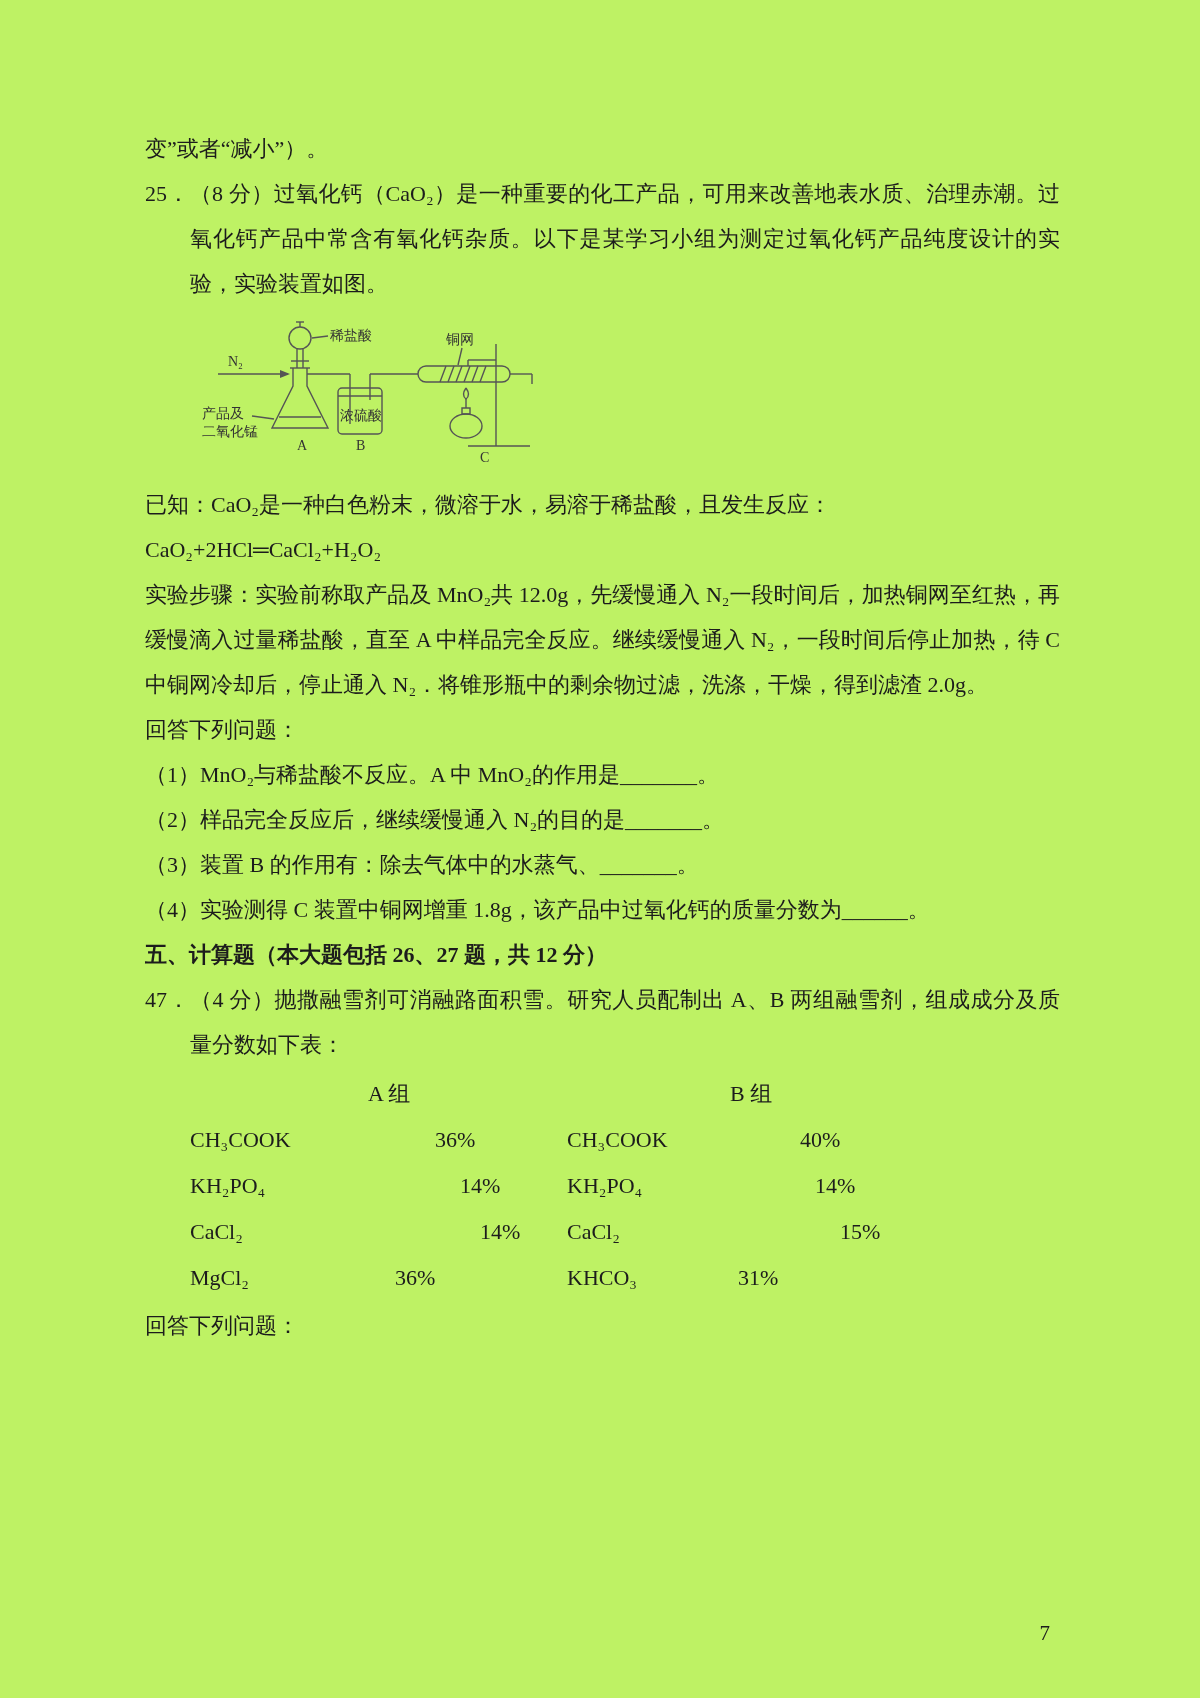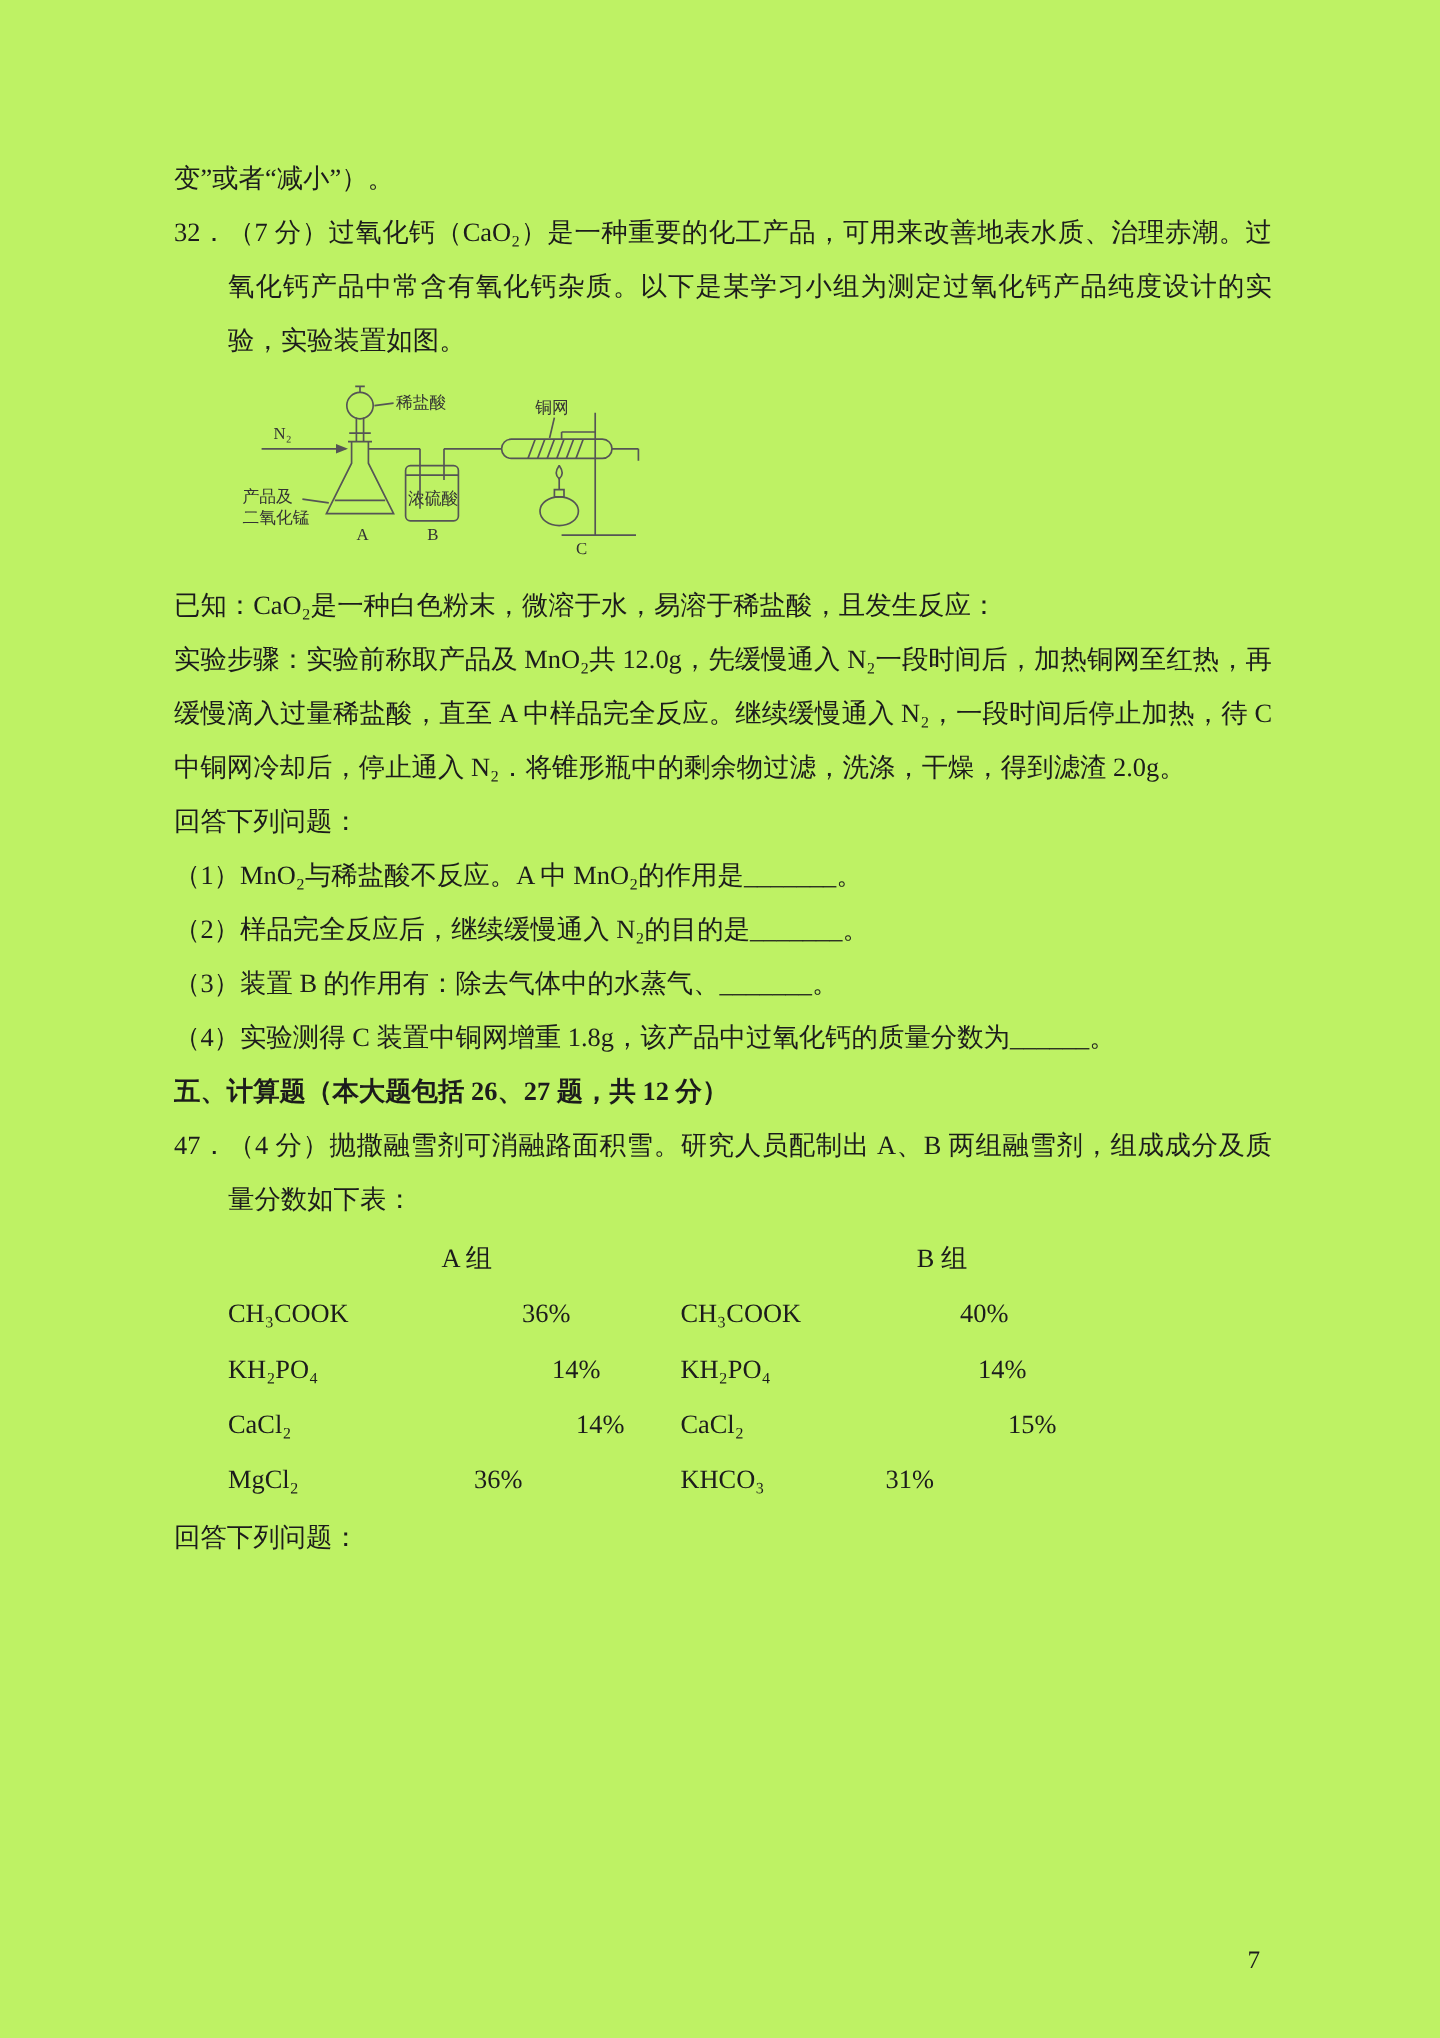--- a/index.html
+++ b/index.html
@@ -12,37 +12,37 @@
   .page p{margin:0;line-height:45px;text-align:justify;}
   .indent{margin-left:45px;}
   .hang{padding-left:45px;text-indent:-45px;}
   .section-head{font-weight:bold;margin-left:-27px;}
   .diagram{margin:10px 0 12px 55px;}
   .diagram svg text{font-family:"Liberation Serif","DejaVu Serif",serif;}
   .qtable{position:relative;margin-left:45px;height:232px;margin-top:4px;}
   .trow{position:relative;height:46px;}
   .trow span{position:absolute;top:0;line-height:46px;white-space:nowrap;}
   .h-a{left:178px;text-align:right;}
-  .h-b{left:574px;}
+  .h-b{left:540px;}
   .c-an{left:0;}
   .c-bn{left:377px;}
   .r0 .c-av{left:245px;} .r0 .c-bv{left:610px;}
   .r1 .c-av{left:270px;} .r1 .c-bv{left:625px;}
   .r2 .c-av{left:290px;} .r2 .c-bv{left:650px;}
   .r3 .c-av{left:205px;} .r3 .c-bv{left:548px;}
   .page-number{position:absolute;right:150px;bottom:52px;font-size:21px;}
 </style>
 </head>
 <body>
 
 <div class="page">
 
   <p class="indent">变”或者“减小”）。</p>
 
-  <p class="hang">32．（7 分）过氧化钙（CaO₂）是一种重要的化工产品，可用来改善地表水质、治理赤潮。过氧化钙产品中常含有氧化钙杂质。以下是某学习小组为测定过氧化钙产品纯度设计的实验，实验装置如图。</p>
+  <p class="hang">25．（8 分）过氧化钙（CaO₂）是一种重要的化工产品，可用来改善地表水质、治理赤潮。过氧化钙产品中常含有氧化钙杂质。以下是某学习小组为测定过氧化钙产品纯度设计的实验，实验装置如图。</p>
 
   <div class="diagram">
     <svg width="340" height="148" viewBox="0 0 340 148">
       <g stroke="#555" stroke-width="1.4" fill="none">
 
         <line x1="18" y1="58" x2="88" y2="58"></line>
         <path d="M80,54 L90,58 L80,62" fill="#555" stroke="none"></path>
 
         <circle cx="100" cy="22" r="11"></circle>
         <line x1="96" y1="6" x2="104" y2="6"></line>
@@ -90,20 +90,21 @@
         <text x="2" y="120">二氧化锰</text>
         <text x="140" y="104">浓硫酸</text>
         <text x="97" y="134">A</text>
         <text x="156" y="134">B</text>
         <text x="280" y="146">C</text>
       </g>
     </svg>
   </div>
 
   <p class="indent">已知：CaO₂是一种白色粉末，微溶于水，易溶于稀盐酸，且发生反应：</p>
+  <p class="indent">CaO₂+2HCl═CaCl₂+H₂O₂</p>
   <p class="indent">实验步骤：实验前称取产品及 MnO₂共 12.0g，先缓慢通入 N₂一段时间后，加热铜网至红热，再缓慢滴入过量稀盐酸，直至 A 中样品完全反应。继续缓慢通入 N₂，一段时间后停止加热，待 C 中铜网冷却后，停止通入 N₂．将锥形瓶中的剩余物过滤，洗涤，干燥，得到滤渣 2.0g。</p>
   <p class="indent">回答下列问题：</p>
   <p class="indent">（1）MnO₂与稀盐酸不反应。A 中 MnO₂的作用是_______。</p>
   <p class="indent">（2）样品完全反应后，继续缓慢通入 N₂的目的是_______。</p>
   <p class="indent">（3）装置 B 的作用有：除去气体中的水蒸气、_______。</p>
   <p class="indent">（4）实验测得 C 装置中铜网增重 1.8g，该产品中过氧化钙的质量分数为______。</p>
 
   <p class="section-head">五、计算题（本大题包括 26、27 题，共 12 分）</p>
 
   <p class="hang">47．（4 分）抛撒融雪剂可消融路面积雪。研究人员配制出 A、B 两组融雪剂，组成成分及质量分数如下表：</p>

